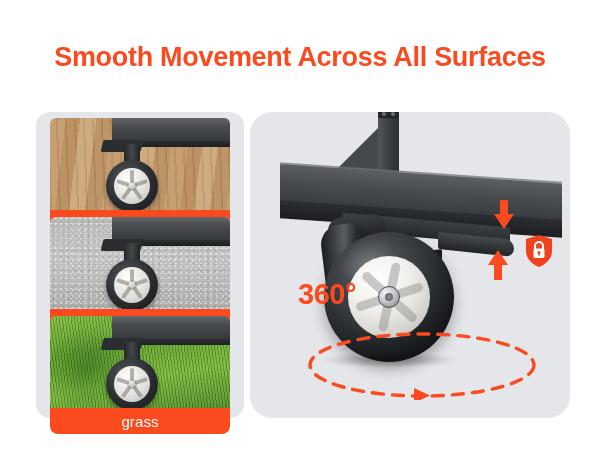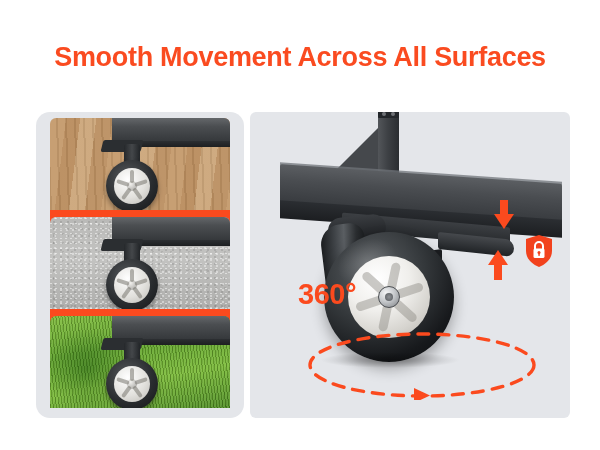--- a/index.html
+++ b/index.html
@@ -25,21 +25,21 @@
 
   
   .panel-left {
     position: absolute; left: 36px; top: 112px;
     width: 208px; height: 306px;
     background: #e4e6ea; border-radius: 14px;
   }
   .panel-right {
     position: absolute; left: 250px; top: 112px;
     width: 320px; height: 306px;
-    background: #e4e6ea; border-radius: 6px;
+    background: #e4e6ea; border-radius: 22px;
     overflow: hidden;
   }
 
   
   .thumb { position: absolute; left: 14px; width: 180px; height: 92px; overflow: hidden; }
   .thumb.t0 { top: 6px;   border-radius: 6px 6px 0 0; }
   .thumb.t1 { top: 105px; border-radius: 6px 6px 0 0; }
   .thumb.t2 { top: 204px; border-radius: 6px 6px 0 0; }
   .thumb-scene { position: absolute; inset: 0; }
 
@@ -300,20 +300,21 @@
       <div class="mini-wheel">
         <div class="mini-hub">
           <div class="mini-spoke" style="transform:rotate(0deg)"></div>
           <div class="mini-spoke" style="transform:rotate(72deg)"></div>
           <div class="mini-spoke" style="transform:rotate(144deg)"></div>
           <div class="mini-spoke" style="transform:rotate(216deg)"></div>
           <div class="mini-spoke" style="transform:rotate(288deg)"></div>
         </div>
       </div>
     </div>
+    <div class="caption c2">grass</div>
 
   </div>
 
   <div class="panel-right">
     <div class="hero">
 
       <div class="gusset"></div>
       <div class="post"></div>
       <div class="post-cap">
         <i style="left:4px"></i>

